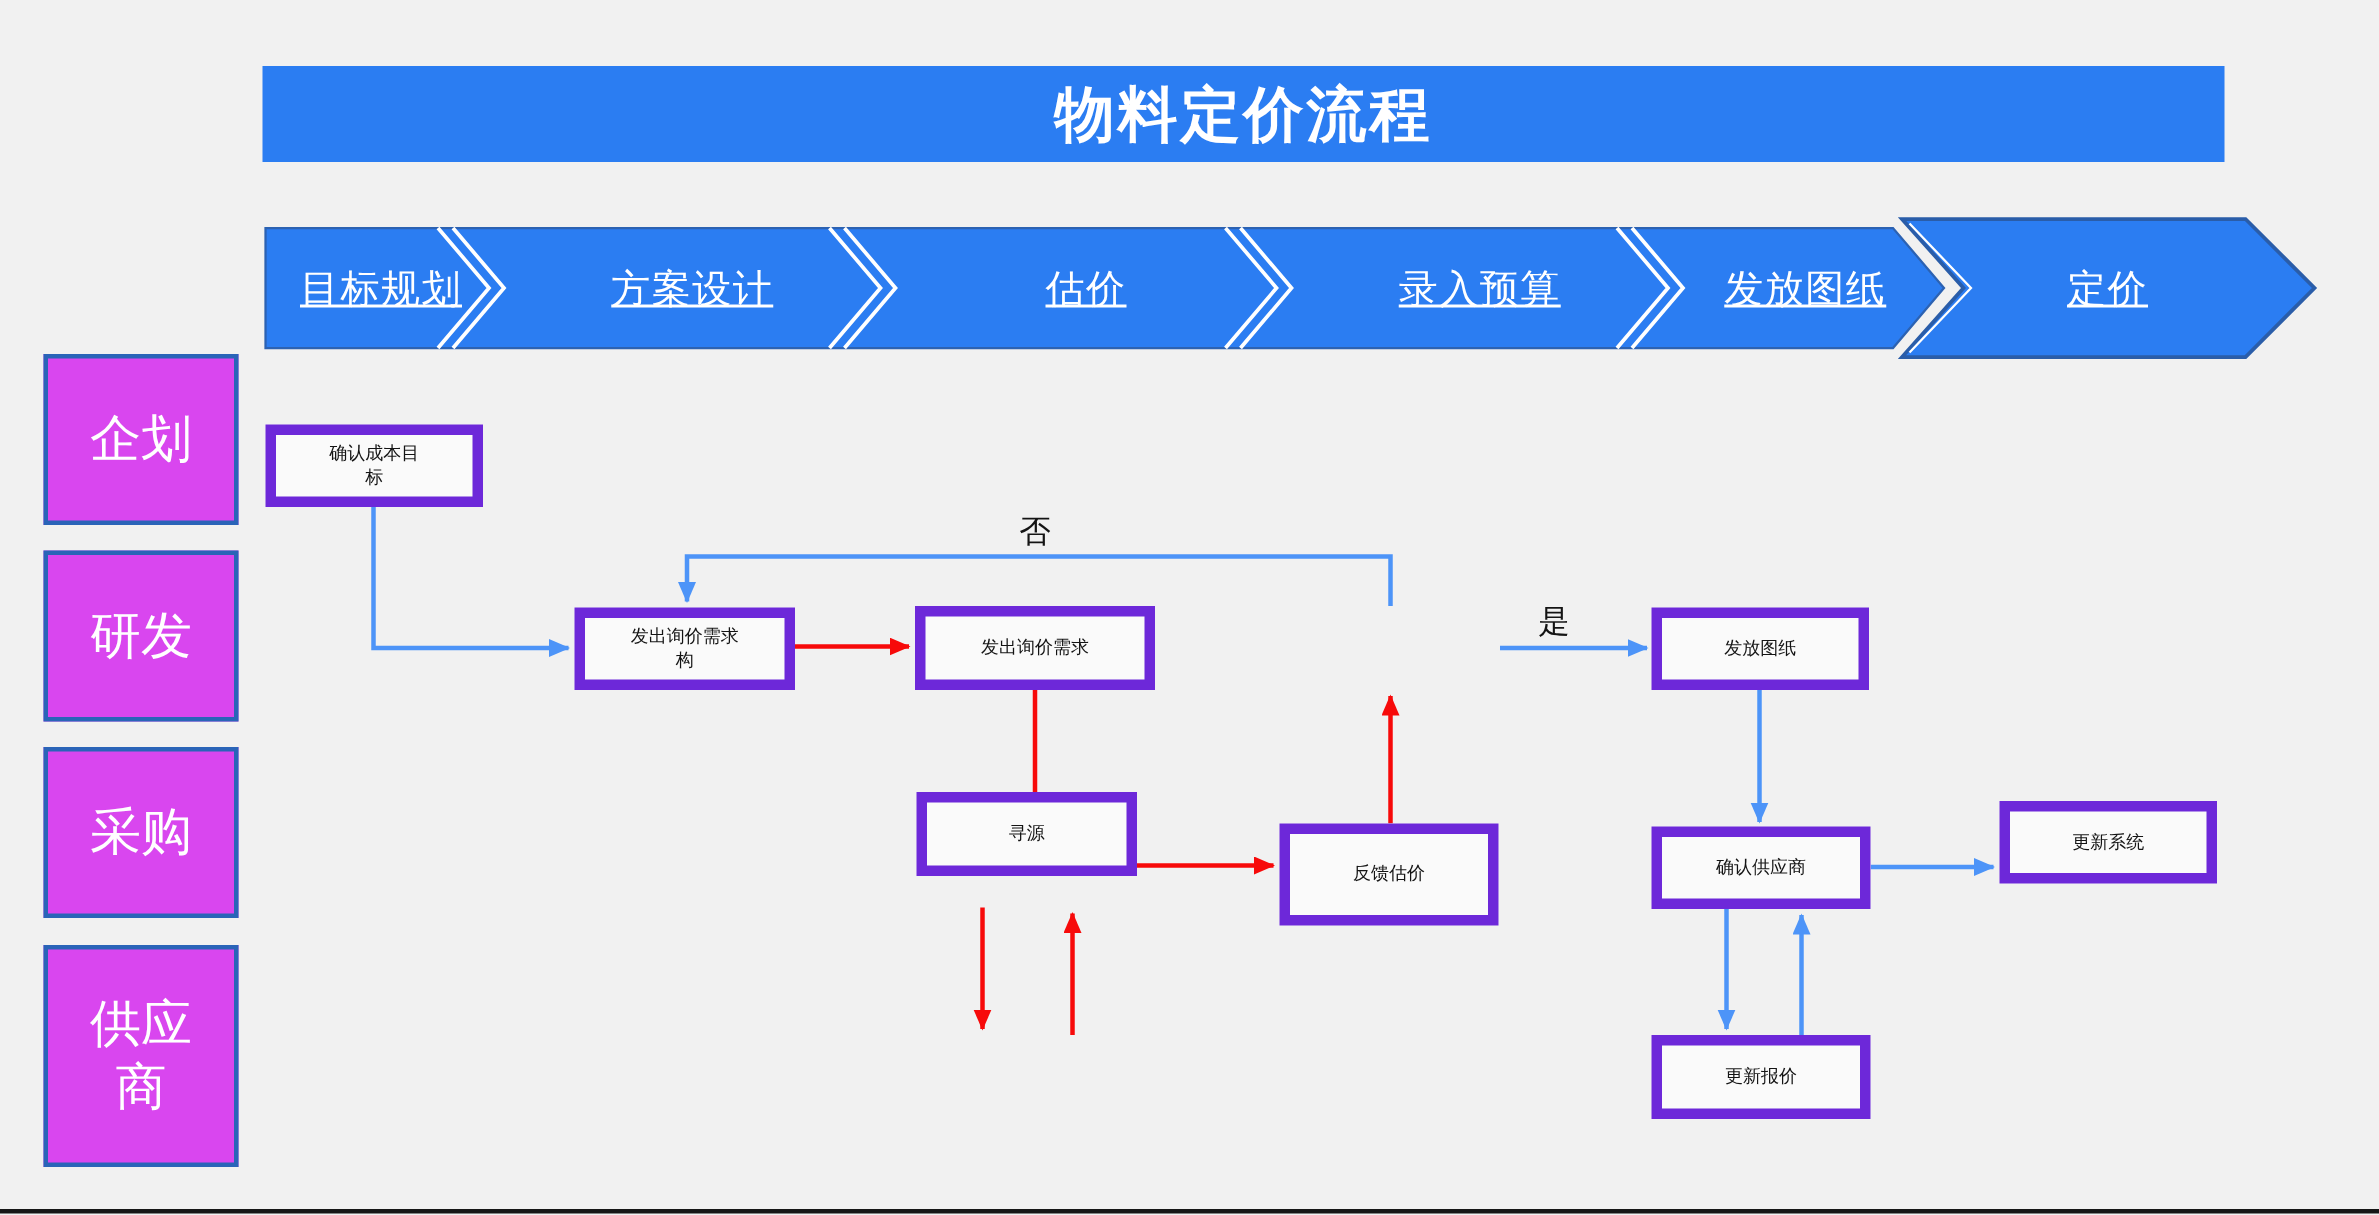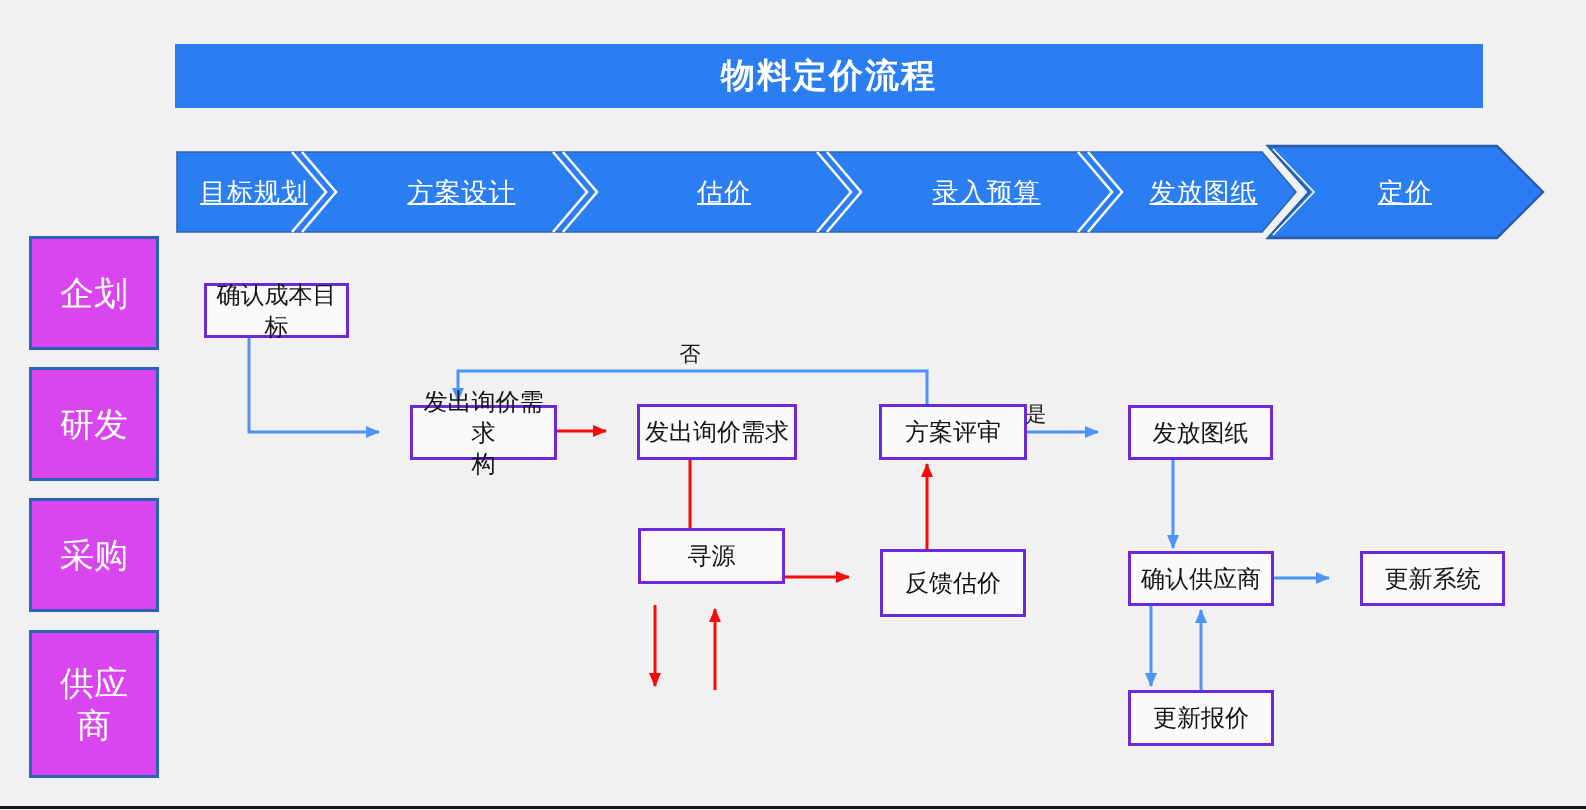--- a/index.html
+++ b/index.html
@@ -3,38 +3,38 @@
 <meta charset="utf-8">
 <style>
   html,body{margin:0;padding:0;background:#f1f1f1;}
   .canvas{
     position:relative;width:1586px;height:810px;overflow:hidden;
     background:#f1f1f1;
     font-family:"Liberation Sans","DejaVu Sans",sans-serif;
   }
   .title-bar{
     position:absolute;left:175px;top:44px;width:1308px;height:64px;
-    background:#2b7df2;color:#ffffff;font-size:34px;font-weight:bold;
+    background:#2b7df2;color:#ffffff;font-size:40px;font-weight:bold;
     display:flex;align-items:center;justify-content:center;letter-spacing:2px;
   }
   .flow-svg{position:absolute;left:0;top:0;width:1586px;height:810px;}
   .stage-label{
     position:absolute;top:152px;height:80px;color:#ffffff;font-size:26px;font-weight:500;
     display:flex;align-items:center;justify-content:center;letter-spacing:1px;z-index:3;text-decoration:underline;
   }
   .stage-label.last{top:147px;height:90px;}
   .lane{
     position:absolute;left:29px;width:130px;background:#d946ef;border:3px solid #2a64b8;
     color:#ffffff;font-size:34px;display:flex;align-items:center;justify-content:center;
     text-align:center;white-space:pre-line;box-sizing:border-box;line-height:1.25;z-index:2;
   }
   .node{
-    position:absolute;background:#fafafa;border:3px solid #6d28d9;box-sizing:border-box;
-    color:#141414;font-size:24px;display:flex;align-items:center;justify-content:center;
-    text-align:center;white-space:pre-line;line-height:1.3;z-index:4;padding:2px 4px;margin-left:27px;
+    position:absolute;background:#fafafa;border:7px solid #6d28d9;box-sizing:border-box;
+    color:#141414;font-size:12px;display:flex;align-items:center;justify-content:center;
+    text-align:center;white-space:pre-line;line-height:1.3;z-index:4;padding:2px 4px;
   }
   .edge-label{
     position:absolute;color:#141414;font-size:21px;display:flex;align-items:center;
     justify-content:center;z-index:5;width:40px;height:26px;
   }
   .bottom-line{position:absolute;left:0;top:806px;width:1586px;height:3px;background:#161616;z-index:6;}
 </style>
 </head>
 <body>
 
@@ -99,25 +99,24 @@
   <div class="lane" style="top:367px;height:114px;">研发</div>
   <div class="lane" style="top:498px;height:114px;">采购</div>
   <div class="lane" style="top:630px;height:148px;">供应
 商</div>
 
   <div class="node" style="left:177px;top:283px;width:145px;height:55px;">确认成本目
 标</div>
   <div class="node" style="left:383px;top:405px;width:147px;height:55px;">发出询价需求
 构</div>
   <div class="node" style="left:610px;top:404px;width:160px;height:56px;">发出询价需求</div>
-  <div class="node" style="left:852px;top:404px;width:148px;height:56px;">方案评审</div>
   <div class="node" style="left:1101px;top:405px;width:145px;height:55px;">发放图纸</div>
   <div class="node" style="left:611px;top:528px;width:147px;height:56px;">寻源</div>
   <div class="node" style="left:853px;top:549px;width:146px;height:68px;">反馈估价</div>
   <div class="node" style="left:1101px;top:551px;width:146px;height:55px;">确认供应商</div>
-  <div class="node" style="left:1333px;top:551px;width:145px;height:55px;">更新系统</div>
+  <div class="node" style="left:1333px;top:534px;width:145px;height:55px;">更新系统</div>
   <div class="node" style="left:1101px;top:690px;width:146px;height:56px;">更新报价</div>
 
   <div class="edge-label" style="left:670px;top:341px;">否</div>
   <div class="edge-label" style="left:1016px;top:401px;">是</div>
 
   <div class="bottom-line"></div>
 </div>
 
 </body></html>

